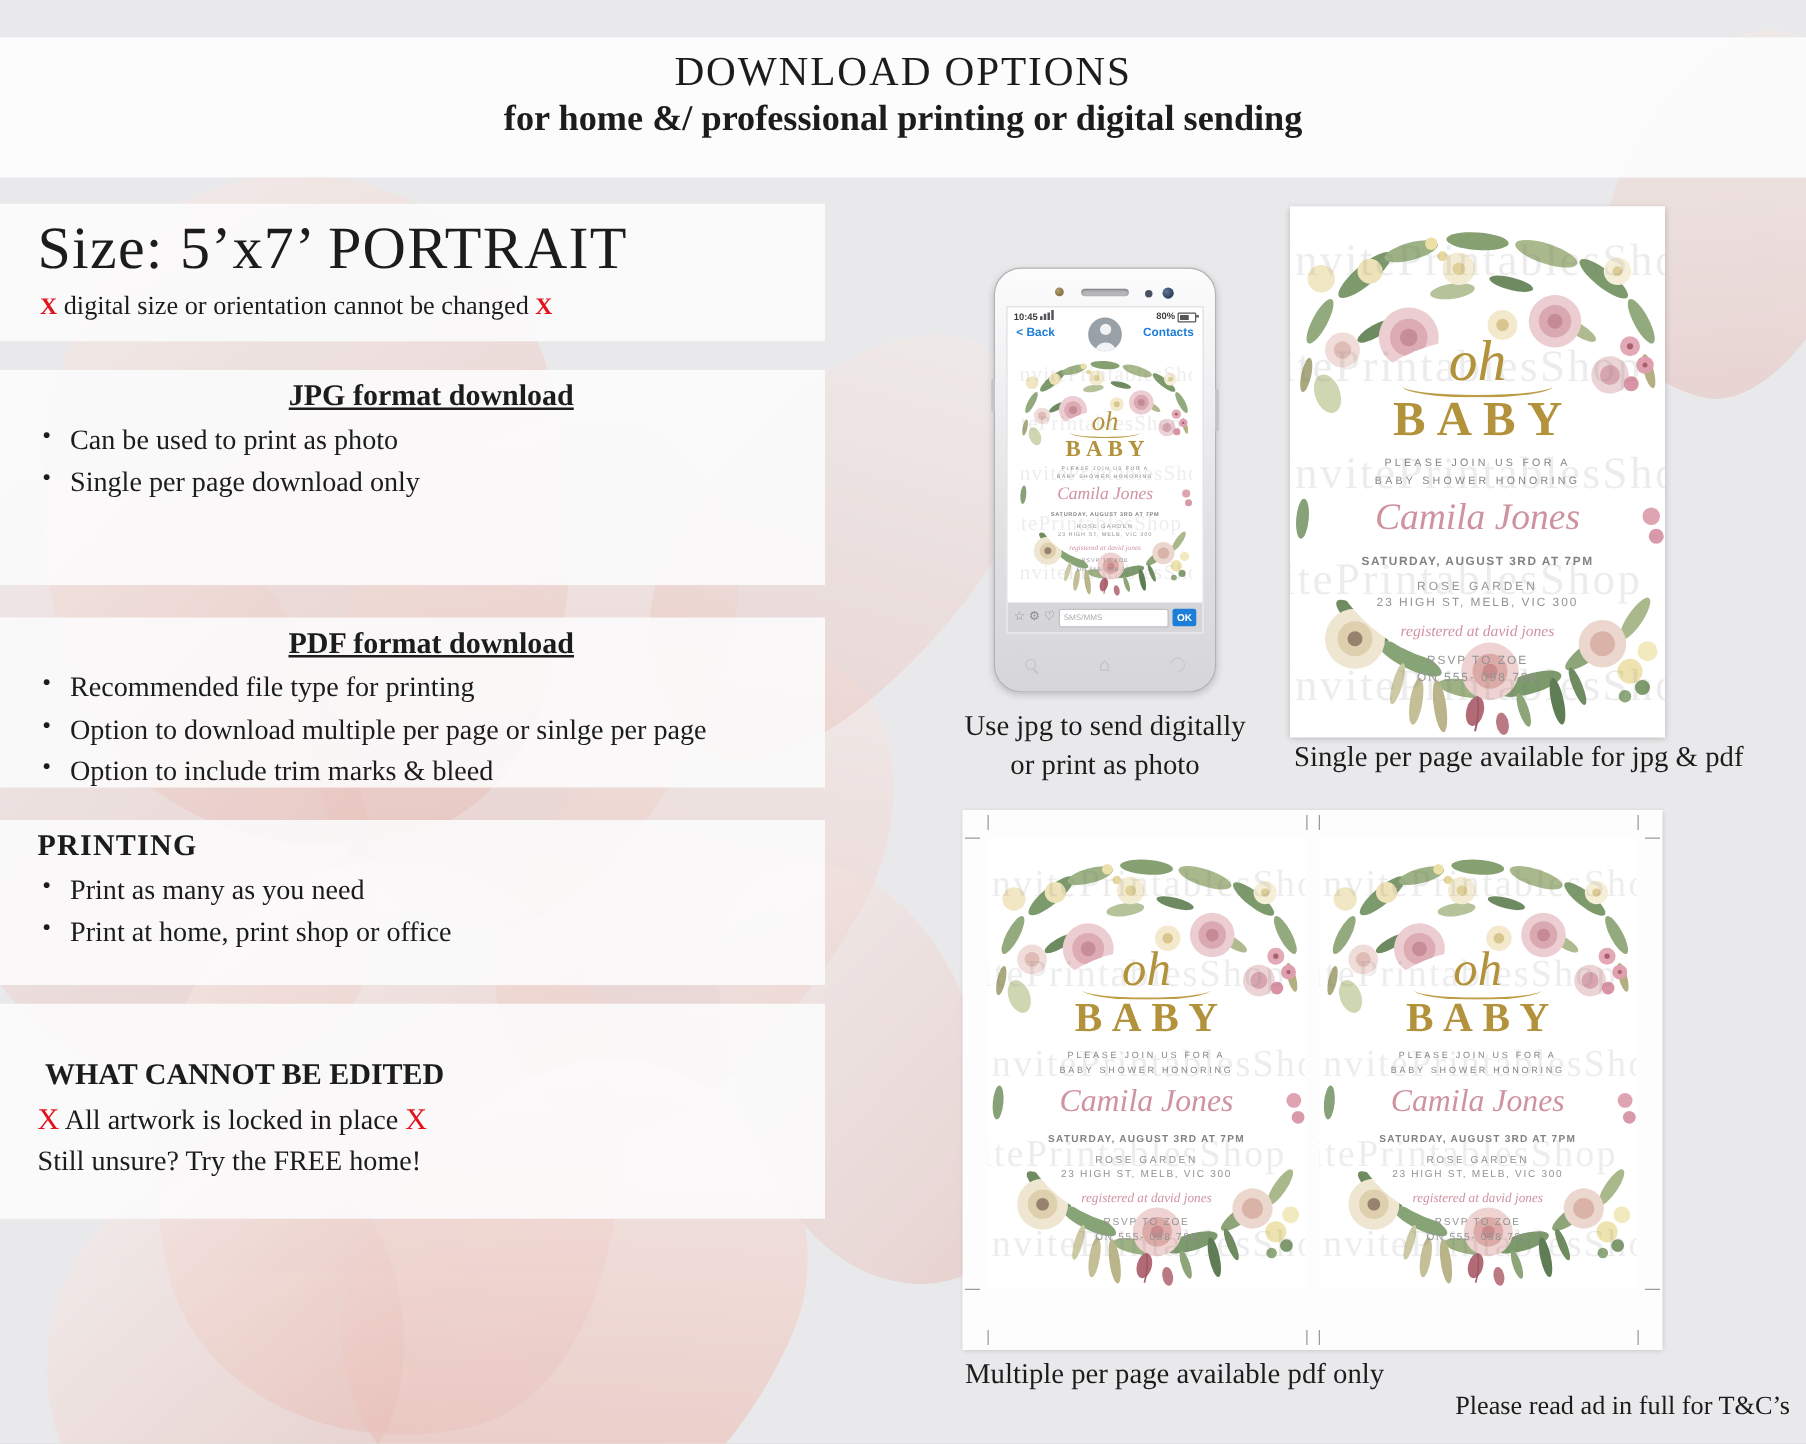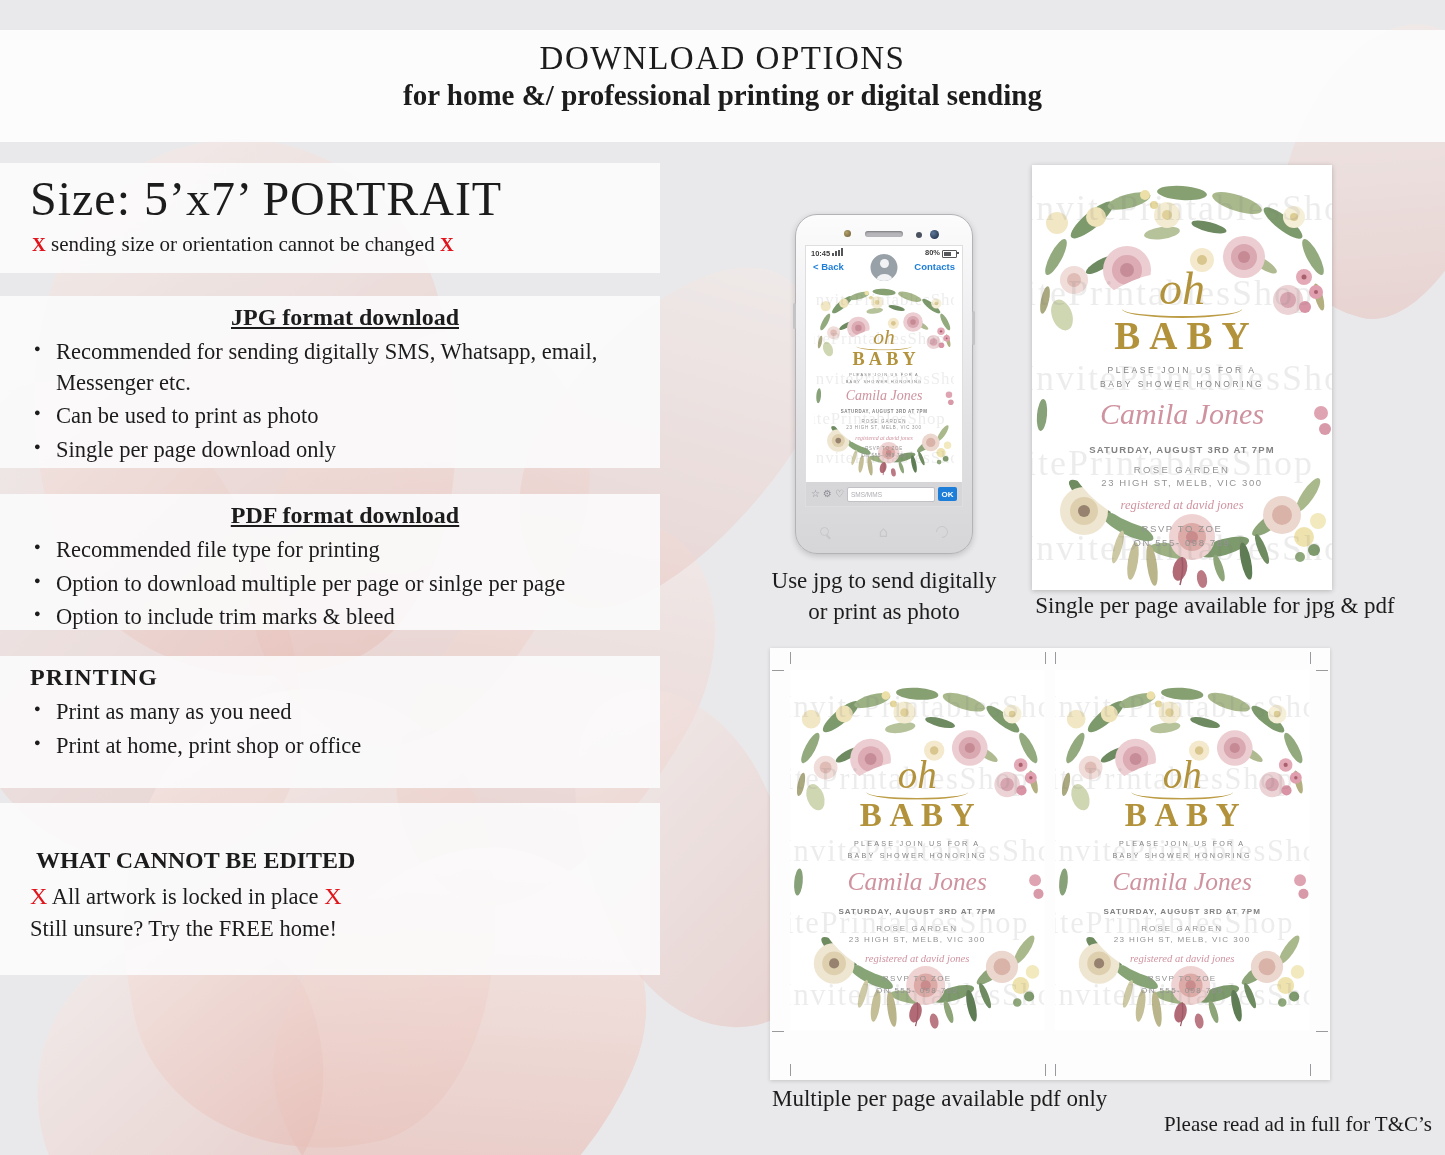--- a/index.html
+++ b/index.html
@@ -194,27 +194,26 @@
   <div class="petal" style="left:590px;top:680px;width:200px;height:360px;transform:rotate(-26deg);opacity:.45;"></div>
   <div class="petal" style="left:1290px;top:20px;width:200px;height:300px;transform:rotate(16deg);opacity:.45;"></div>
 
   <div class="band-full" style="top:30px;height:112px;">
     <h1 class="hdr-title">DOWNLOAD OPTIONS</h1>
     <p class="hdr-sub">for home &amp;/ professional printing or digital sending</p>
   </div>
 
   <div class="band sec" style="top:163px;height:110px;width:660px;box-sizing:border-box;">
     <h2 class="size-h" style="font-size:48px;font-weight:normal;">Size: 5’x7’ PORTRAIT</h2>
-    <p class="size-note"><span class="rx">X</span> <span>sending size or orientation cannot be changed</span> <span class="rx">X</span></p>
+    <p class="size-note"><span class="rx">X</span> <span>digital size or orientation cannot be changed</span> <span class="rx">X</span></p>
   </div>
 
   <div class="band sec" style="top:296px;height:172px;width:660px;box-sizing:border-box;">
     <h2 class="ul">JPG format download</h2>
     <ul>
-      <li>Recommended for sending digitally SMS, Whatsapp, email, Messenger etc.</li>
       <li>Can be used to print as photo</li>
       <li>Single per page download only</li>
     </ul>
   </div>
 
   <div class="band sec" style="top:494px;height:136px;width:660px;box-sizing:border-box;">
     <h2 class="ul">PDF format download</h2>
     <ul>
       <li>Recommended file type for printing</li>
       <li>Option to download multiple per page or sinlge per page</li>

